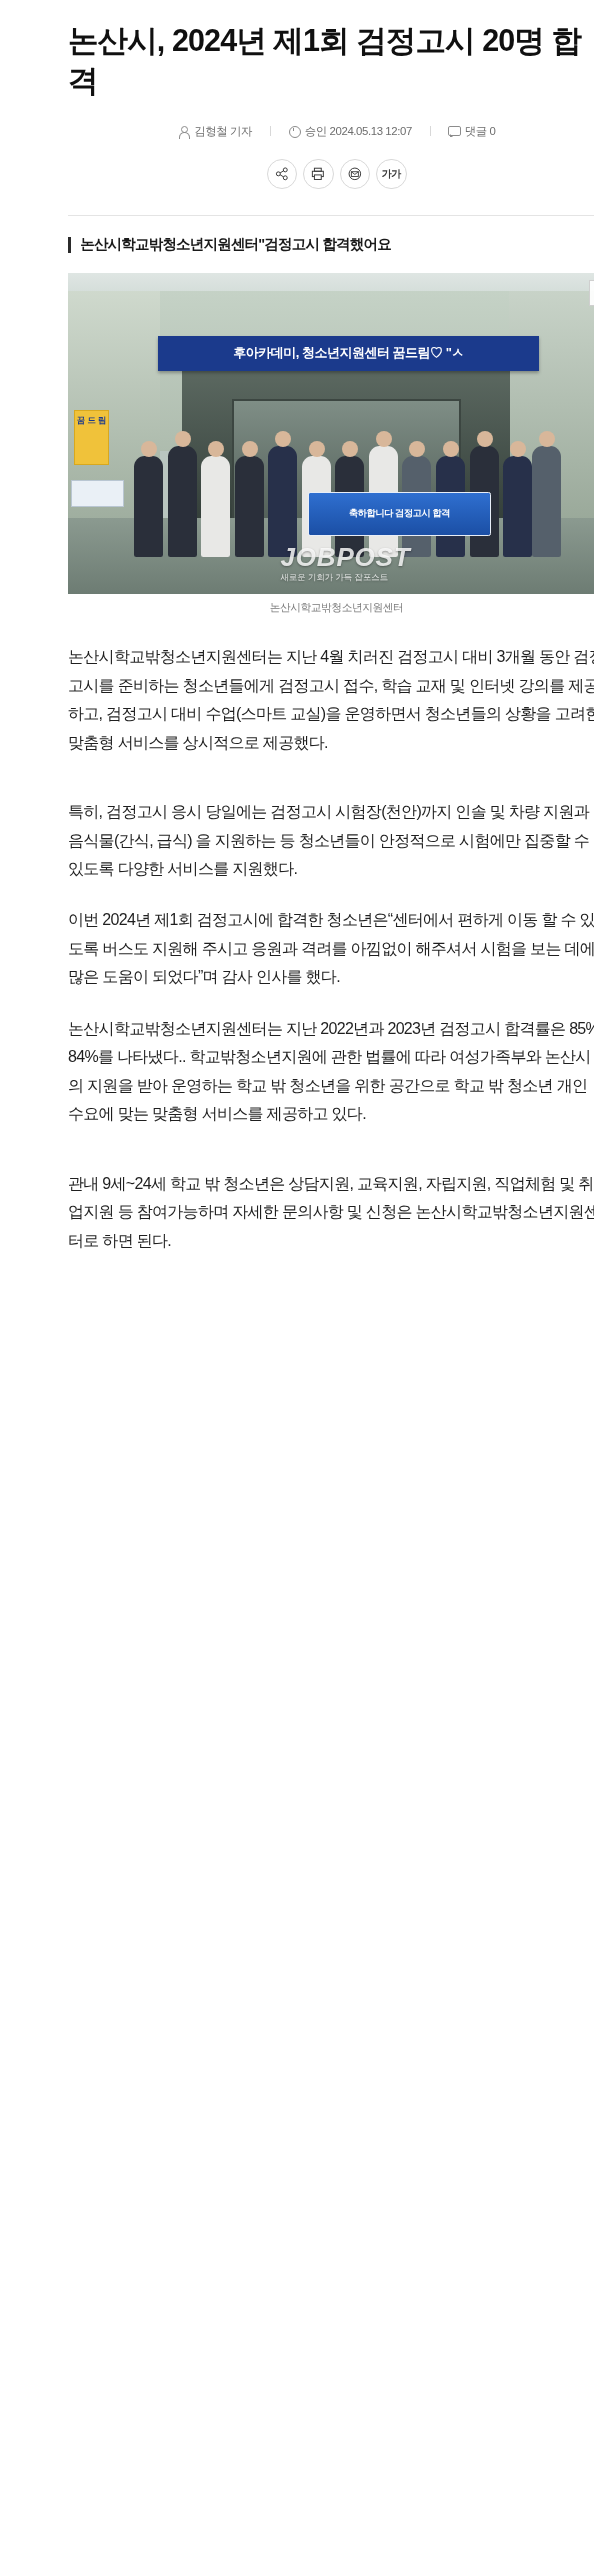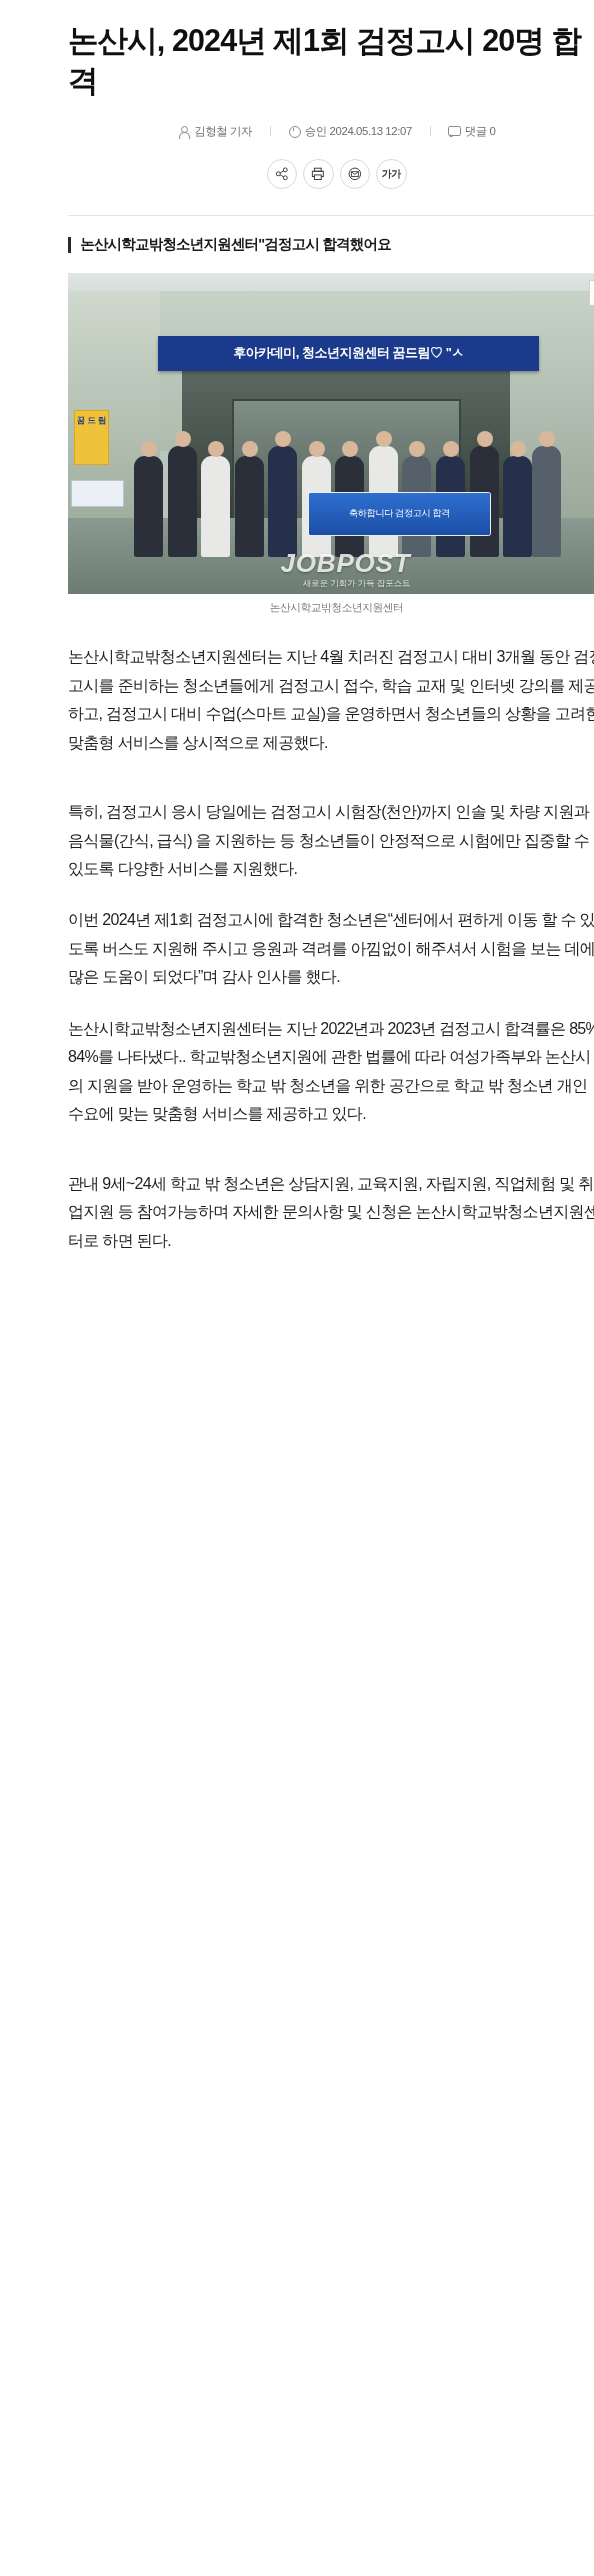--- a/index.html
+++ b/index.html
@@ -258,32 +258,32 @@
     position: absolute;
     left: 174px;
     bottom: 21.4px;
     width: 183px;
     height: 44px;
     background: linear-gradient(#2f6fd0, #1b4fa5);
     border: 1.5px solid #e8eef8;
     border-radius: 2.3px;
     color: #fff;
     font-size: 9.2px;
-    font-weight: normal;
+    font-weight: bold;
     display: flex;
     align-items: center;
     justify-content: center;
     letter-spacing: -0.4px;
   }
   .ph-watermark {
     position: absolute;
     left: 50%;
-    bottom: 6px;
+    bottom: 12px;
     transform: translateX(-50%);
-    text-align: right;
+    text-align: left;
     color: rgba(255,255,255,.82);
     font-style: italic;
     font-weight: bold;
     font-size: 26px;
     letter-spacing: 0.8px;
     text-shadow: 0 0.8px 2.3px rgba(0,0,0,.35);
     line-height: 1;
   }
   .ph-watermark small {
     display: block;

